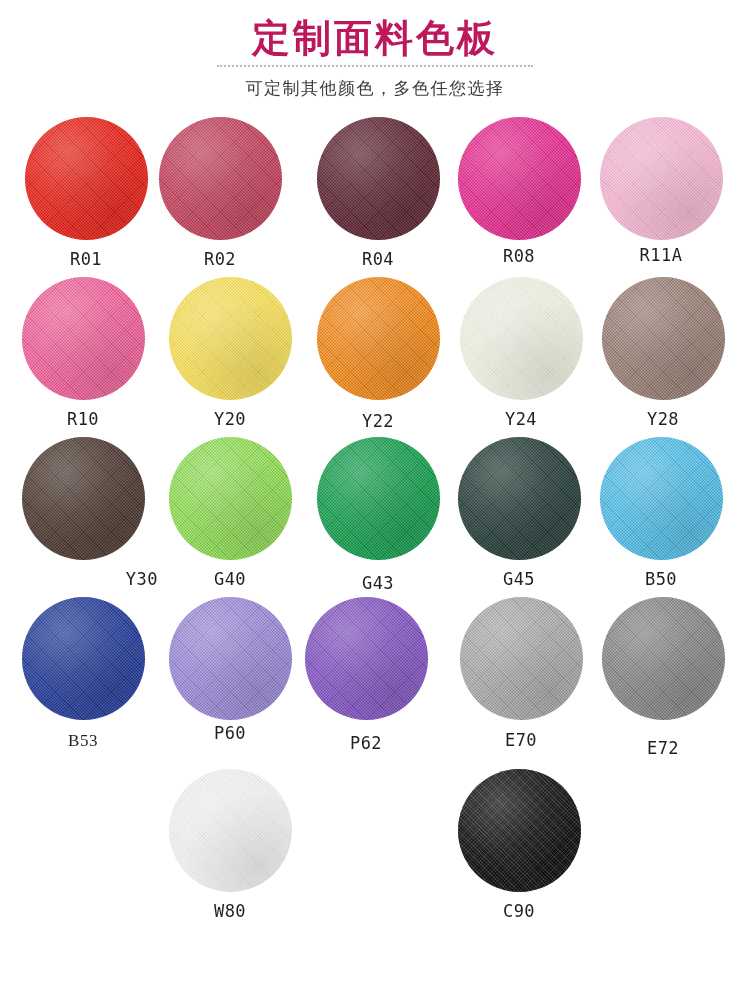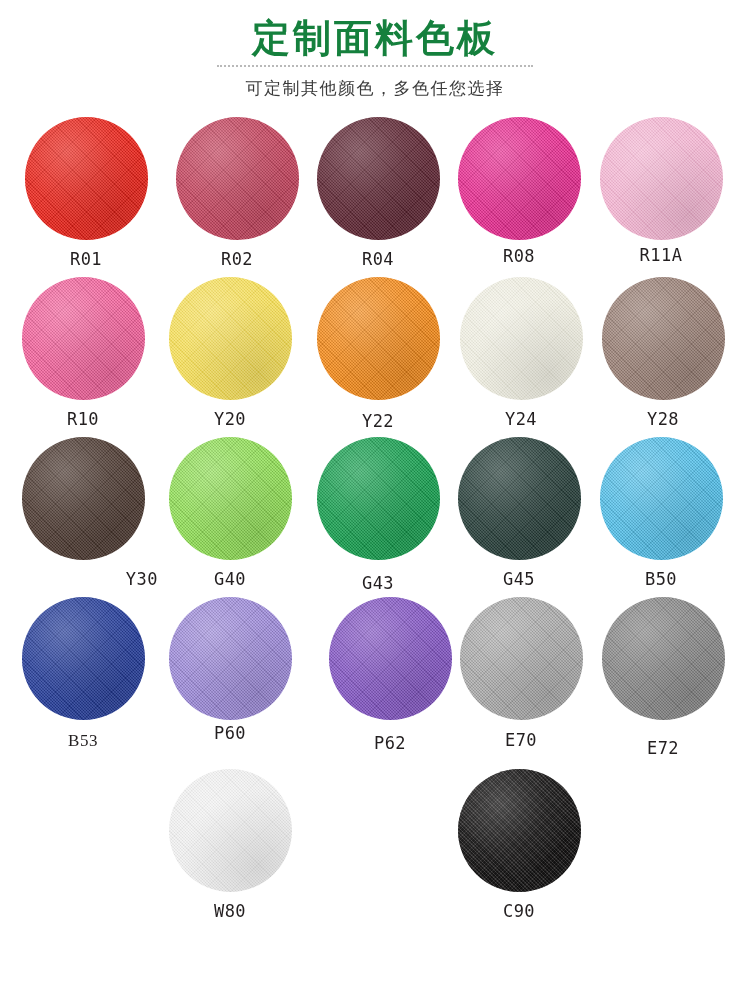--- a/index.html
+++ b/index.html
@@ -21,21 +21,21 @@
   #header {
     width: 750px;
     padding-top: 14px;
     text-align: center;
   }
   #page-title {
     font-family: "DejaVu Sans", "Liberation Sans", sans-serif;
     font-size: 38px;
     font-weight: 700;
     letter-spacing: 3px;
-    color: #15803d;
+    color: #be185d;
     line-height: 48px;
     margin: 0;
   }
   #title-rule {
     width: 316px;
     height: 0;
     margin: 3px auto 0 auto;
     border-top: 2px dotted #b9b9b9;
   }
   #page-subtitle {
@@ -142,21 +142,21 @@
   <div id="title-rule"></div>
   <p id="page-subtitle">可定制其他颜色，多色任您选择</p>
 </div>
 
 <div id="swatch-grid">
     <div class="swatch-row">
       <div class="swatch-cell" style="left: 11px;">
         <div class="swatch-disc" style="background-color: rgb(240, 30, 20);"></div>
         <span class="swatch-label" style="margin-top: 9px;">R01</span>
       </div>
-      <div class="swatch-cell" style="left: 162px;">
+      <div class="swatch-cell" style="left: 145px;">
         <div class="swatch-disc" style="background-color: rgb(200, 65, 92);"></div>
         <span class="swatch-label" style="margin-top: 9px;">R02</span>
       </div>
       <div class="swatch-cell" style="left: 303px;">
         <div class="swatch-disc" style="background-color: rgb(94, 34, 48);"></div>
         <span class="swatch-label" style="margin-top: 9px;">R04</span>
       </div>
       <div class="swatch-cell" style="left: 444px;">
         <div class="swatch-disc" style="background-color: rgb(238, 42, 147);"></div>
         <span class="swatch-label" style="margin-top: 6px;">R08</span>
@@ -212,21 +212,21 @@
     </div>
     <div class="swatch-row row-tall">
       <div class="swatch-cell" style="left: 8px;">
         <div class="swatch-disc" style="background-color: rgb(32, 57, 155);"></div>
         <span class="swatch-label" style="margin-top: 11px; font-family: Liberation Serif, serif;">B53</span>
       </div>
       <div class="swatch-cell" style="left: 155px;">
         <div class="swatch-disc" style="background-color: rgb(159, 140, 222);"></div>
         <span class="swatch-label" style="margin-top: 3px;">P60</span>
       </div>
-      <div class="swatch-cell" style="left: 315px;">
+      <div class="swatch-cell" style="left: 291px;">
         <div class="swatch-disc" style="background-color: rgb(132, 85, 200);"></div>
         <span class="swatch-label" style="margin-top: 13px;">P62</span>
       </div>
       <div class="swatch-cell" style="left: 446px;">
         <div class="swatch-disc" style="background-color: rgb(174, 174, 174);"></div>
         <span class="swatch-label" style="margin-top: 10px;">E70</span>
       </div>
       <div class="swatch-cell" style="left: 588px;">
         <div class="swatch-disc" style="background-color: rgb(137, 137, 137);"></div>
         <span class="swatch-label" style="margin-top: 18px;">E72</span>

